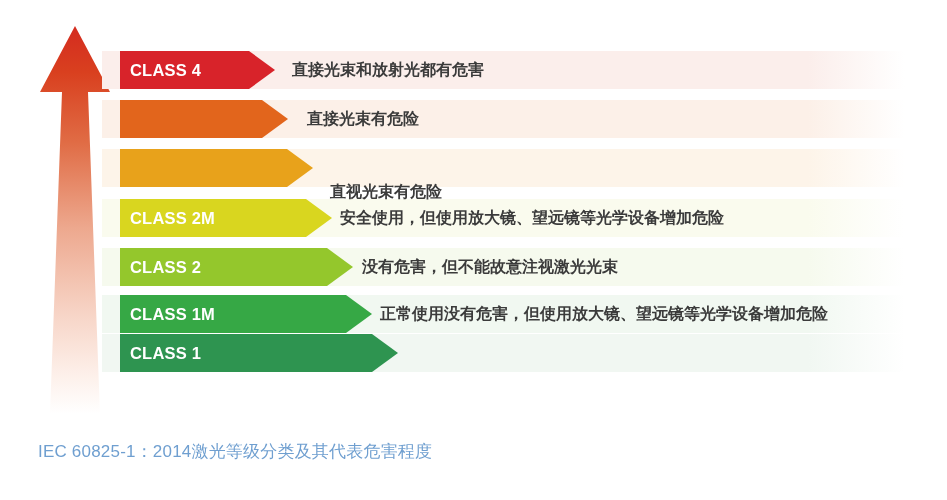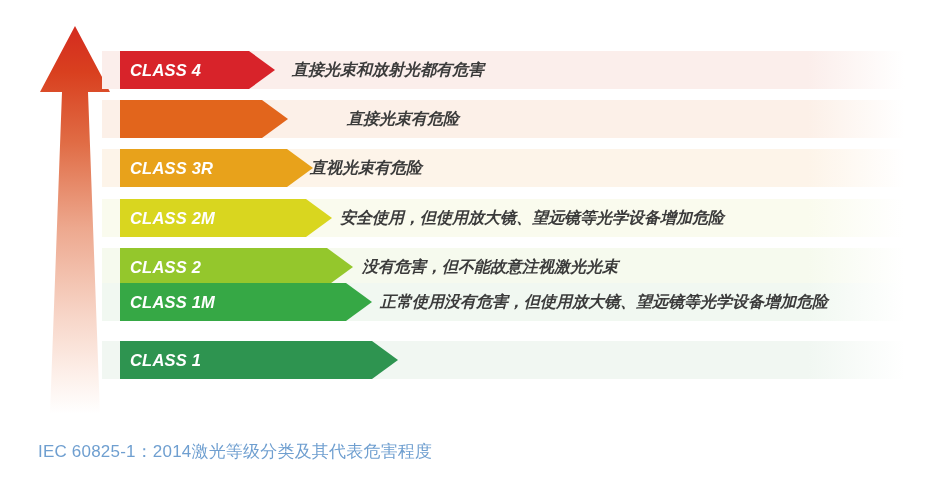--- a/index.html
+++ b/index.html
@@ -33,21 +33,20 @@
   }
   .arrow-gauge svg { display: block; }
 
   
   .rows {
     position: absolute;
     left: 0;
     top: 0;
     width: 945px;
     height: 420px;
-    font-style: italic;
   }
   .row {
     position: absolute;
     left: 102px;
     width: 803px;
     height: 38px;
     display: block;
   }
   .row-band {
     position: absolute;
@@ -132,31 +131,30 @@
         <div class="chev-label">CLASS 4</div>
         <div class="row-desc" style="left: 190px;">直接光束和放射光都有危害</div>
       </div>
       <div class="row" style="top: 100.2px;">
         <div class="row-band" style="background: linear-gradient(to right, rgb(252, 240, 232) 0%, rgb(252, 240, 232) 88%, rgb(255, 255, 255) 100%);"></div>
         <div class="chevron">
           <svg width="168" height="38" viewBox="0 0 168 38">
             <path d="M0,0 L142,0 L168,19 L142,38 L0,38 Z" fill="#e2651c"></path>
           </svg>
         </div>
-        <div class="row-desc" style="left: 205px; margin-left: 40px;">直接光束有危险</div>
+        <div class="row-desc" style="left: 205px;">直接光束有危险</div>
       </div>
       <div class="row" style="top: 149.4px;">
         <div class="row-band" style="background: linear-gradient(to right, rgb(253, 244, 233) 0%, rgb(253, 244, 233) 88%, rgb(255, 255, 255) 100%);"></div>
         <div class="chevron">
           <svg width="193" height="38" viewBox="0 0 193 38">
             <path d="M0,0 L167,0 L193,19 L167,38 L0,38 Z" fill="#e8a21b"></path>
           </svg>
         </div>
-        <div class="chev-label">CLASS 3R</div>
-        <div class="row-desc" style="left: 208px;">直视光束有危险</div>
+        <div class="row-desc" style="left: 228px; margin-top: 24px;">直视光束有危险</div>
       </div>
       <div class="row" style="top: 198.6px;">
         <div class="row-band" style="background: linear-gradient(to right, rgb(250, 251, 238) 0%, rgb(250, 251, 238) 88%, rgb(255, 255, 255) 100%);"></div>
         <div class="chevron">
           <svg width="212" height="38" viewBox="0 0 212 38">
             <path d="M0,0 L186,0 L212,19 L186,38 L0,38 Z" fill="#d9d61f"></path>
           </svg>
         </div>
         <div class="chev-label">CLASS 2M</div>
         <div class="row-desc" style="left: 238px;">安全使用，但使用放大镜、望远镜等光学设备增加危险</div>
@@ -164,31 +162,31 @@
       <div class="row" style="top: 247.8px;">
         <div class="row-band" style="background: linear-gradient(to right, rgb(246, 250, 238) 0%, rgb(246, 250, 238) 88%, rgb(255, 255, 255) 100%);"></div>
         <div class="chevron">
           <svg width="233" height="38" viewBox="0 0 233 38">
             <path d="M0,0 L207,0 L233,19 L207,38 L0,38 Z" fill="#94c72c"></path>
           </svg>
         </div>
         <div class="chev-label">CLASS 2</div>
         <div class="row-desc" style="left: 260px;">没有危害，但不能故意注视激光光束</div>
       </div>
-      <div class="row" style="top: 283px;">
+      <div class="row" style="top: 295px;">
         <div class="row-band" style="background: linear-gradient(to right, rgb(241, 248, 241) 0%, rgb(241, 248, 241) 88%, rgb(255, 255, 255) 100%);"></div>
         <div class="chevron">
           <svg width="252" height="38" viewBox="0 0 252 38">
             <path d="M0,0 L226,0 L252,19 L226,38 L0,38 Z" fill="#36a845"></path>
           </svg>
         </div>
         <div class="chev-label">CLASS 1M</div>
         <div class="row-desc" style="left: 278px;">正常使用没有危害，但使用放大镜、望远镜等光学设备增加危险</div>
       </div>
-      <div class="row" style="top: 341px;">
+      <div class="row" style="top: 334px;">
         <div class="row-band" style="background: linear-gradient(to right, rgb(241, 247, 242) 0%, rgb(241, 247, 242) 88%, rgb(255, 255, 255) 100%);"></div>
         <div class="chevron">
           <svg width="278" height="38" viewBox="0 0 278 38">
             <path d="M0,0 L252,0 L278,19 L252,38 L0,38 Z" fill="#2e9450"></path>
           </svg>
         </div>
         <div class="chev-label">CLASS 1</div>
       </div>
     </div>
 

